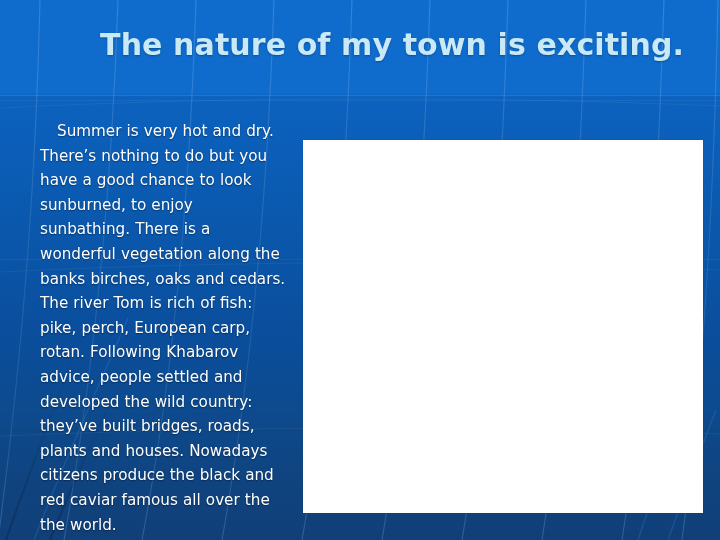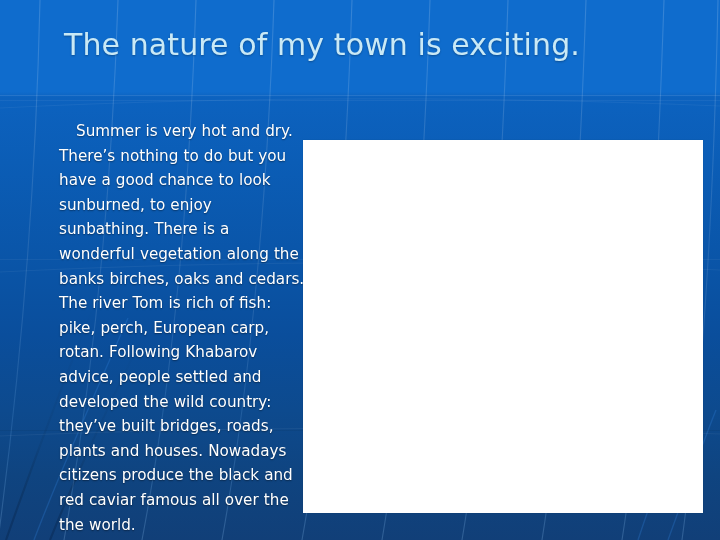--- a/index.html
+++ b/index.html
@@ -50,36 +50,37 @@
     background: rgba(255,255,255,0.10);
   }
   .band-line.b1 { top: 95px; }
   .band-line.b2 { top: 100px; background: rgba(255,255,255,0.055); }
   .band-line.b3 { top: 259px; background: rgba(255,255,255,0.05); }
   .band-line.b4 { top: 430px; background: rgba(0,0,0,0.055); }
 
   
   #title {
     position: absolute;
-    left: 64px;
+    left: 54px;
     top: 26px;
     width: 630px;
     color: #c9e9f6;
     font-size: 30px;
     line-height: 38px;
-    font-weight: 400;
+    font-weight: 700;
     letter-spacing: 0.1px;
     text-shadow: 0 1px 2px rgba(0,0,0,0.28);
     white-space: nowrap;
+    text-align: right;
   }
 
   
   #body-text {
     position: absolute;
-    left: 59px;
+    left: 40px;
     top: 119px;
     width: 247px;
     color: #ffffff;
     font-size: 15.2px;
     line-height: 24.6px;
     font-weight: 400;
     text-indent: 17px;
     text-align: left;
     text-shadow: 0 1px 1.5px rgba(0,0,0,0.42);
     word-spacing: 0.3px;

